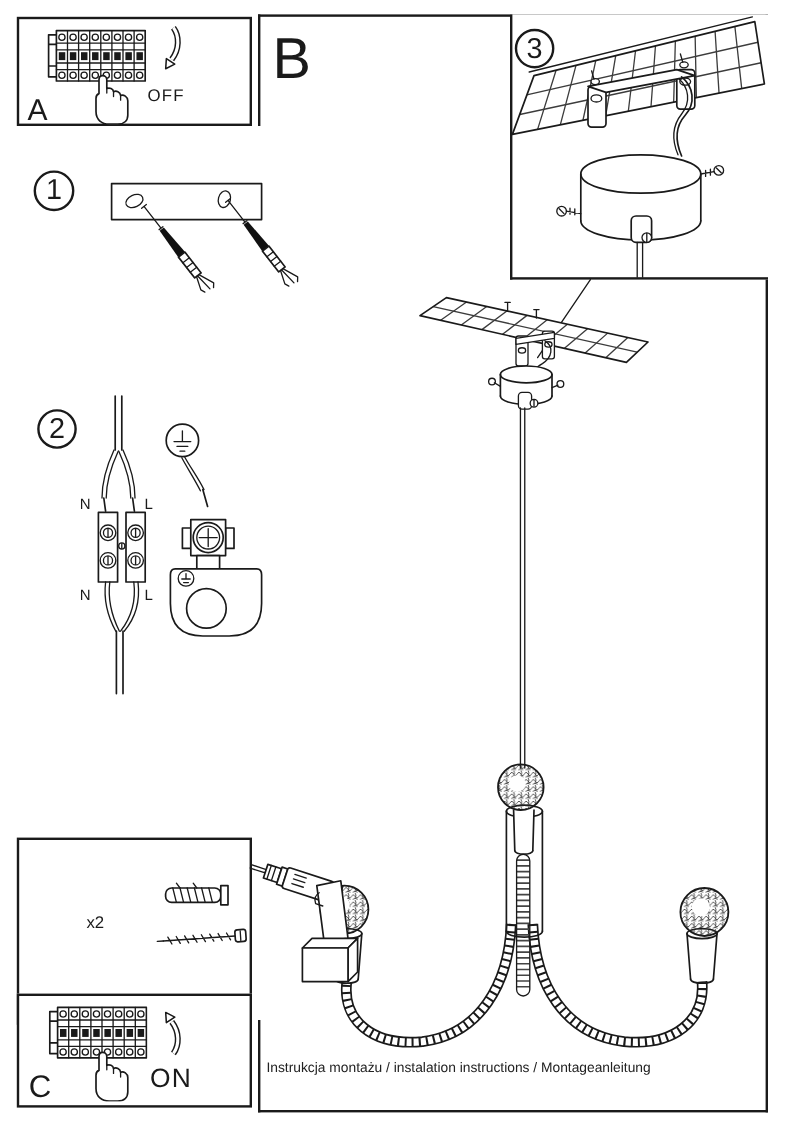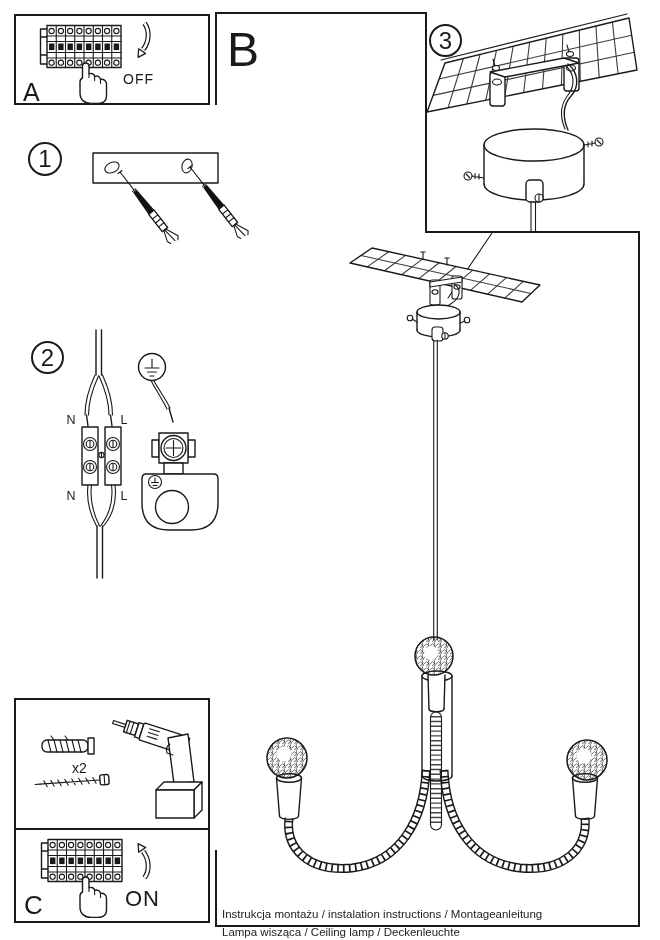--- a/index.html
+++ b/index.html
@@ -7,21 +7,21 @@
         font-family:"Liberation Sans", sans-serif;color:#1a1a1a;}
   .abs{position:absolute;}
   .box{position:absolute;border:2px solid #1a1a1a;box-sizing:border-box;background:#fff;}
   .vline{position:absolute;width:2px;background:#1a1a1a;}
   .circle-badge{position:absolute;width:33px;height:33px;border:2px solid #1a1a1a;border-radius:50%;
         box-sizing:border-box;display:flex;align-items:center;justify-content:center;
         font-size:24px;background:#fff;z-index:5;}
   .big-letter{position:absolute;font-size:48px;line-height:1;}
   .panel-letter{position:absolute;font-size:25px;line-height:1;}
   .state-label{position:absolute;font-size:14px;letter-spacing:1px;line-height:1;}
-  .caption{position:absolute;left:222px;top:881px;font-size:11.5px;line-height:18px;color:#222;margin-top:24px;}
+  .caption{position:absolute;left:222px;top:881px;font-size:11.5px;line-height:18px;color:#222;}
   svg{position:absolute;overflow:visible;}
   svg text{font-family:"Liberation Sans", sans-serif;fill:#1a1a1a;}
   .ln{stroke:#1a1a1a;fill:none;stroke-width:1.4;stroke-linecap:round;stroke-linejoin:round;}
   .lnw{stroke:#1a1a1a;fill:#fff;stroke-width:1.4;stroke-linejoin:round;}
   .thin{stroke-width:1.1;}
 </style>
 </head>
 <body>
 
 <div class="page">
@@ -322,21 +322,21 @@
       <circle class="ln thin" cx="148.5" cy="118" r="9.5"></circle>
       <path class="ln thin" d="M141,118 H156 M148.5,110.5 V125.5"></path>
       <rect class="lnw" x="139" y="133" width="19" height="11"></rect>
       <path class="lnw" d="M121,144 H189 Q193,144 193,149 V173 Q193,200 166,200 H144 Q117,200 117,173 V149 Q117,144 121,144 Z"></path>
       <circle class="ln thin" cx="130" cy="152" r="6.5"></circle>
       <path class="ln thin" d="M130,148 V152.5 M126.5,152.5 H133.5 M128,155.5 H132"></path>
       <circle class="ln" cx="147" cy="177" r="16.5"></circle>
     </g>
   </svg>
 
-  <div class="box" style="left:14px;top:698px;width:196px;height:156px;">
+  <div class="box" style="left:14px;top:698px;width:196px;height:156px;text-align:center;">
     <svg width="192" height="128" viewBox="0 0 192 128">
       <g>
         <rect class="lnw" x="26" y="40" width="46" height="12" rx="5"></rect>
         <path class="ln thin" d="M32,40 l3,12 m3,-12 l3,12 m3,-12 l3,12 m3,-12 l3,12 m3,-12 l3,12 m3,-12 l3,12"></path>
         <rect class="lnw" x="72" y="38" width="6" height="16"></rect>
         <path class="ln thin" d="M38,40 l-3,-4 M52,40 l-3,-4"></path>
       </g>
       <g transform="rotate(-4 55 82)">
         <path class="ln thin" d="M24,82 H84 M28,79 l3,6 m4,-6 l3,6 m4,-6 l3,6 m4,-6 l3,6 m4,-6 l3,6 m4,-6 l3,6 m4,-6 l3,6 m4,-6 l3,6"></path>
         <path class="ln thin" d="M24,82 l-5,0"></path>
@@ -368,16 +368,15 @@
       <use href="#sym-breaker" x="24" y="8" width="83" height="45"></use>
       <use href="#sym-hand" x="61" y="45" width="32" height="43"></use>
       <use href="#sym-arrow-up" x="111" y="5" width="24" height="46"></use>
     </svg>
     <span class="state-label" style="left:109px;top:58px;font-size:22px;">ON</span>
     <span class="panel-letter" style="left:8px;top:62px;font-size:26px;">C</span>
   </div>
 
   <div class="caption">
     <div>Instrukcja montażu / instalation instructions / Montageanleitung</div>
-    <div>Lampa wisząca / Ceiling lamp  / Deckenleuchte</div>
   </div>
 
 </div>
 
 </body></html>

